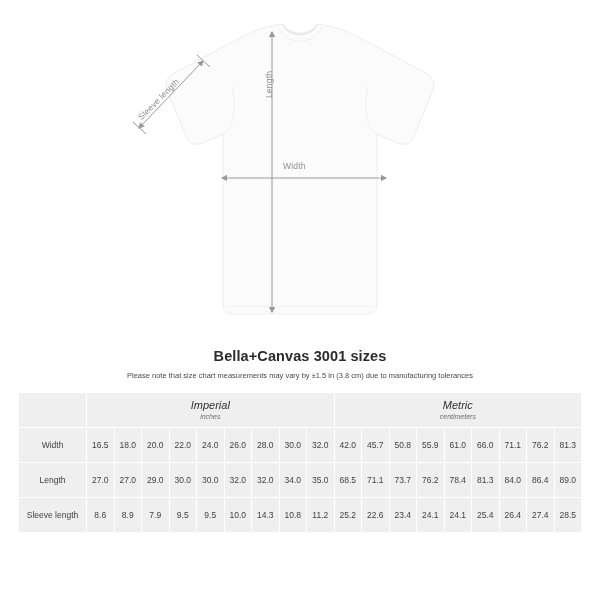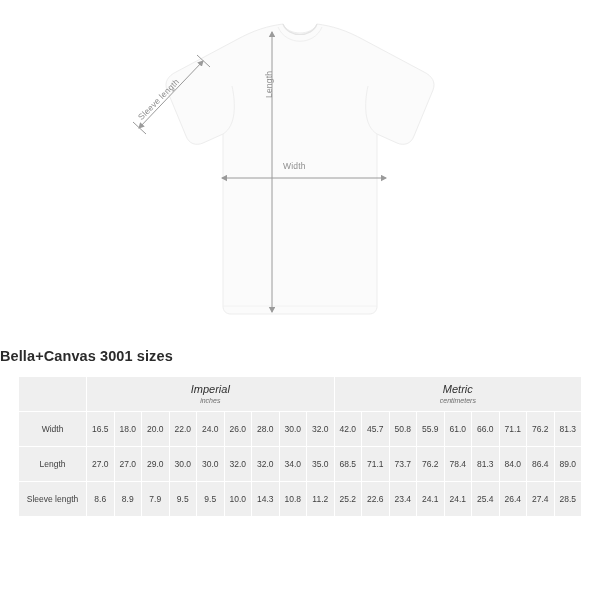--- a/index.html
+++ b/index.html
@@ -47,21 +47,21 @@
   }
   #label-sleeve {
     left: 143px;
     top: 112px;
     transform: rotate(-45deg);
     transform-origin: left bottom;
   }
 
   
   .title-block {
-    text-align: left;
+    text-align: center;
     margin-top: 8px;
   }
   .chart-title {
     font-size: 14.5px;
     font-weight: bold;
     color: #2b2b2b;
     letter-spacing: .1px;
   }
   .chart-note {
     font-size: 7.5px;
@@ -170,20 +170,21 @@
     <line x1="197" y1="55" x2="210" y2="67" stroke="#9a9a9a" stroke-width="1"></line>
   </svg>
 
   <div class="dim-label" id="label-length">Length</div>
   <div class="dim-label" id="label-width">Width</div>
   <div class="dim-label" id="label-sleeve">Sleeve length</div>
 </div>
 
 <div class="title-block">
   <div class="chart-title">Bella+Canvas 3001 sizes</div>
+  <div class="chart-note">Please note that size chart measurements may vary by ±1.5 in (3.8 cm) due to manufacturing tolerances</div>
 </div>
 
 <div class="table-wrap">
   <table class="size-table">
     <colgroup>
       <col class="col-label">
       <col class="col-unit">
         <col class="col-unit">
         <col class="col-unit">
         <col class="col-unit">

